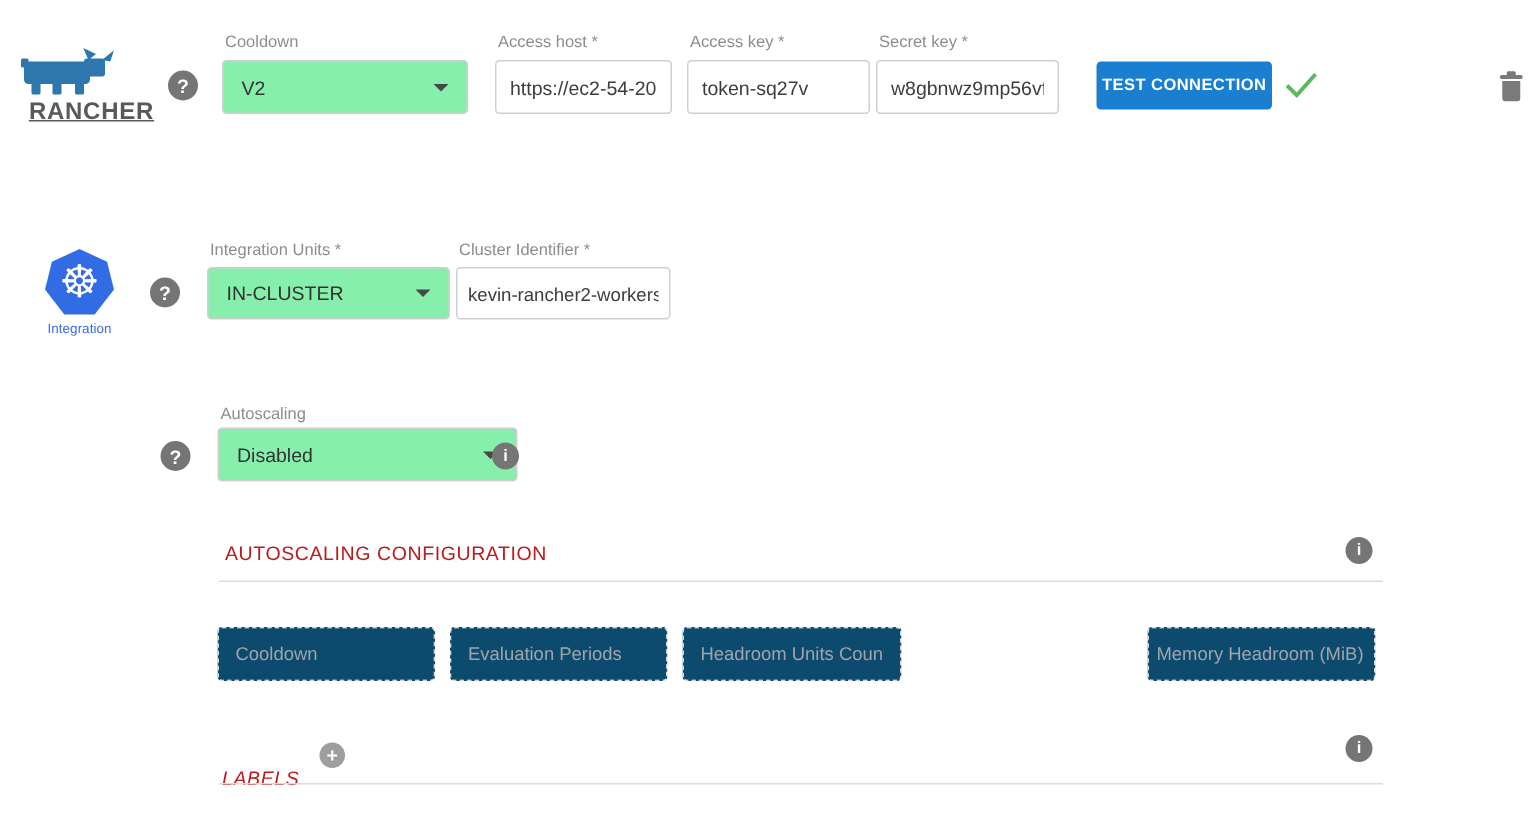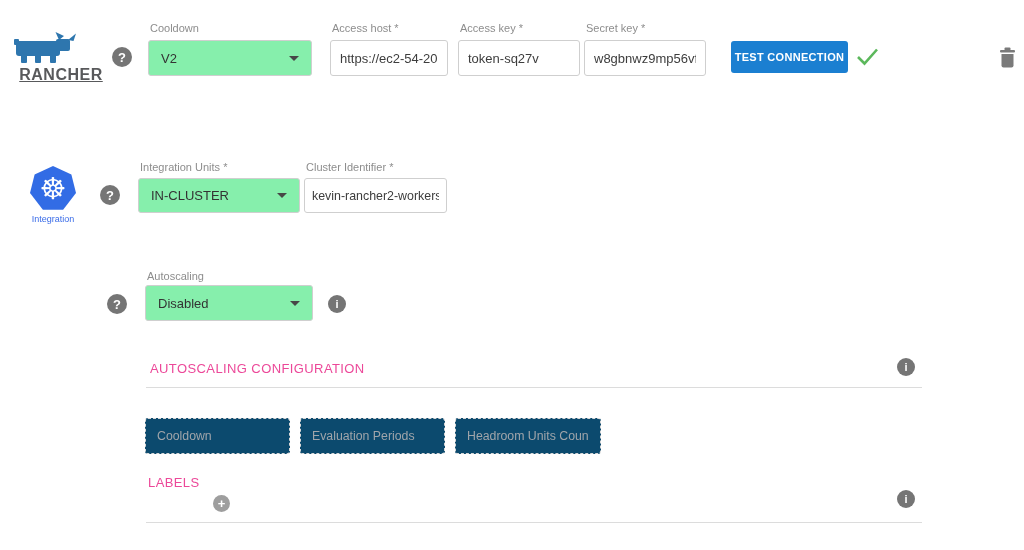--- a/index.html
+++ b/index.html
@@ -39,21 +39,21 @@
            clip-path:polygon(50% 0%, 90% 19%, 100% 60%, 72% 97%, 28% 97%, 0% 60%, 10% 19%); }
   .hepta span { color:#fff; font-size:30px; line-height:1; }
   .brand-k8s .ktxt { font-size:9px; color:#3b6de8; margin-top:3px; }
 
   
   .btn-primary { position:absolute; left:731px; top:41px; width:117px; height:32px; border:none;
                  background:#1b7fd1; color:#fff; font-family:"Liberation Sans", sans-serif;
                  font-size:11px; font-weight:bold; letter-spacing:0.3px; border-radius:3px; cursor:pointer; }
 
   
-  .sec-title { position:absolute; font-size:13px; color:#ec4899; letter-spacing:0.4px; white-space:nowrap; }
+  .sec-title { position:absolute; font-size:13px; color:#b91c1c; letter-spacing:0.4px; white-space:nowrap; }
   .rule { position:absolute; left:146px; width:776px; height:1px; background:#dcdcdc; }
 
   
   .ghost { position:absolute; top:418px; height:36px; border:1px dashed #d8d8d8; border-radius:3px;
            background:#0c4a6e; font-family:"Liberation Sans", sans-serif; font-size:12.3px;
            color:#a0a5aa; padding:0 11px; outline:none; }
   .ghost::placeholder { color:#a0a5aa; opacity:1; }
 
   svg { display:block; }
 </style>
@@ -131,32 +131,33 @@
   </div>
 
   <span class="flabel" style="left:306px; top:161px;">Cluster Identifier *</span>
   <div class="tbox-wrap" style="left:304px; top:178px; width:143px;">
     <input class="tbox" type="text" style="height: 35px; font-size: 12.4px; padding: 0px 7px;" value="kevin-rancher2-workers">
   </div>
 
   <div class="circ help" style="left:107px; top:294px;">?</div>
 
   <span class="flabel" style="left:147px; top:270px;">Autoscaling</span>
-  <div class="sbox" style="left:145px; top:285px; width:168px;">
+  <div class="sbox" style="left:145px; top:285px; width:200px;">
     <span>Disabled</span>
     <span class="caret"></span>
   </div>
   <div class="circ info" style="left:328px; top:295px;">i</div>
 
   <span class="sec-title" style="left:150px; top:361px;">AUTOSCALING CONFIGURATION</span>
   <div class="circ info" style="left:897px; top:358px;">i</div>
   <div class="rule" style="top:387px;"></div>
 
   <input class="ghost" style="left: 145px; width: 145px;" disabled="" placeholder="Cooldown">
   <input class="ghost" style="left: 300px; width: 145px;" disabled="" placeholder="Evaluation Periods">
   <input class="ghost" style="left: 455px; width: 146px;" disabled="" placeholder="Headroom Units Count">
+  <input class="ghost" style="left: 765px; width: 152px; padding: 0px 5px;" disabled="" placeholder="Memory Headroom (MiB)">
 
-  <span class="sec-title" style="left:148px; top:475px;">LABELS</span>
+  <span class="sec-title" style="left:148px; top:511px;font-style:italic;">LABELS</span>
   <div class="circ plus" style="left:213px; top:495px;">+</div>
   <div class="circ info" style="left:897px; top:490px;">i</div>
   <div class="rule" style="top:522px;"></div>
 
 </div>
 
 </body></html>

